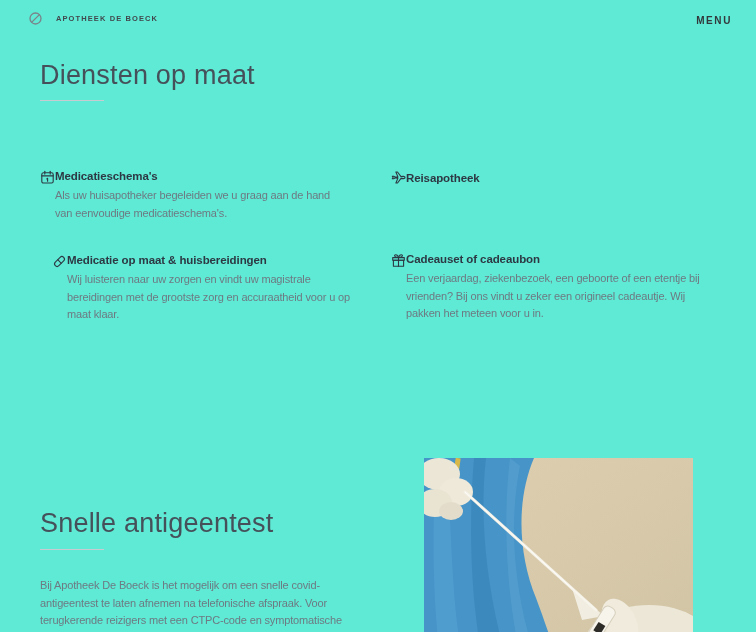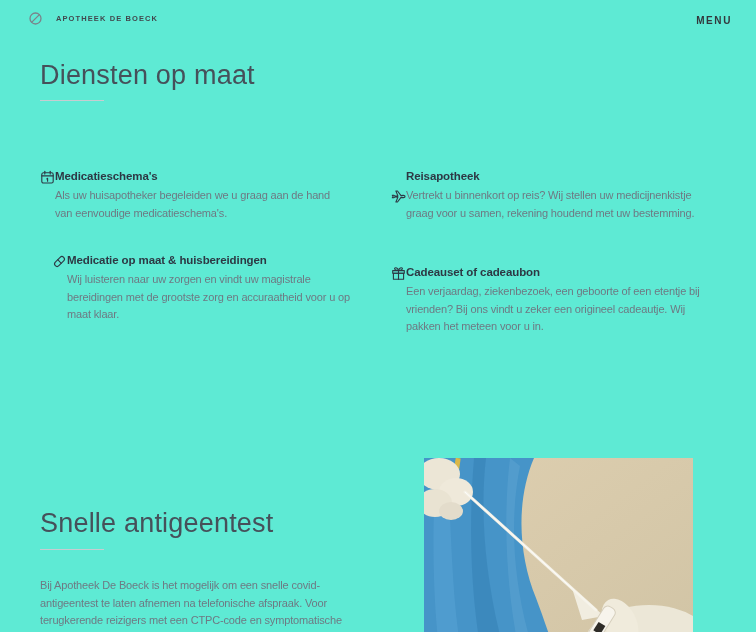--- a/index.html
+++ b/index.html
@@ -20,21 +20,21 @@
   .title-underline{position:absolute;left:40px;width:64px;height:1px;background:#c8ccd0;}
   
   .copy{font-size:11px;line-height:17.5px;letter-spacing:-.15px;color:#6e7983;}
   .intro{position:absolute;left:40px;top:116px;width:305px;}
   .antigen-copy{position:absolute;left:40px;top:566px;width:318px;}
   
   .feature{position:absolute;display:flex;align-items:flex-start;}
   .feature.f0{left:40px;top:170px;width:305px;}
   .feature.f1{left:391px;top:170px;width:312px;align-items:center;}
   .feature.f2{left:52px;top:254px;width:305px;}
-  .feature.f3{left:391px;top:266px;width:312px;}
+  .feature.f3{left:391px;top:253px;width:312px;}
   .feat-icon{flex:0 0 15px;width:15px;height:15px;margin-top:0;}
   .feat-icon svg{display:block;}
   .feat-body{flex:1;}
   .feat-title{font-size:11.5px;font-weight:700;color:#2d3844;letter-spacing:-.1px;}
   .feat-text{margin-top:5px;}
   
   .photo{position:absolute;left:424px;top:458px;width:269px;height:200px;overflow:hidden;}
   .photo svg{display:block;}
   .stroke-icon{stroke:#2d3844;fill:none;stroke-width:1.1;stroke-linecap:round;stroke-linejoin:round;}
 </style>
@@ -74,21 +74,20 @@
   <div class="feature f1">
     <span class="feat-icon">
       <svg viewBox="0 0 15 15" width="15" height="15" class="stroke-icon">
         <path d="M1.3 6.2 L2.7 6.2 L4.2 7.1 L6.9 6.9 L4.9 2 L6.5 2 L10 6.6 L12.2 6.4
                  C13.4 6.3 14 6.9 14 7.5 C14 8.1 13.4 8.7 12.2 8.6 L10 8.4 L6.5 13 L4.9 13
                  L6.9 8.1 L4.2 7.9 L2.7 8.8 L1.3 8.8 L2.1 7.5 Z"></path>
       </svg>
     </span>
     <div class="feat-body">
       <div class="feat-title">Reisapotheek</div>
-      <div class="copy feat-text">Vertrekt u binnenkort op reis? Wij stellen uw medicijnenkistje graag voor u samen, rekening houdend met uw bestemming.</div>
     </div>
   </div>
 
   <div class="feature f2">
     <span class="feat-icon">
       <svg viewBox="0 0 15 15" width="15" height="15" class="stroke-icon">
         <g transform="rotate(45 7.5 7.5)">
           <rect x="5" y="1.6" width="5" height="11.8" rx="2.5"></rect>
           <line x1="5" y1="7.5" x2="10" y2="7.5"></line>
         </g>

